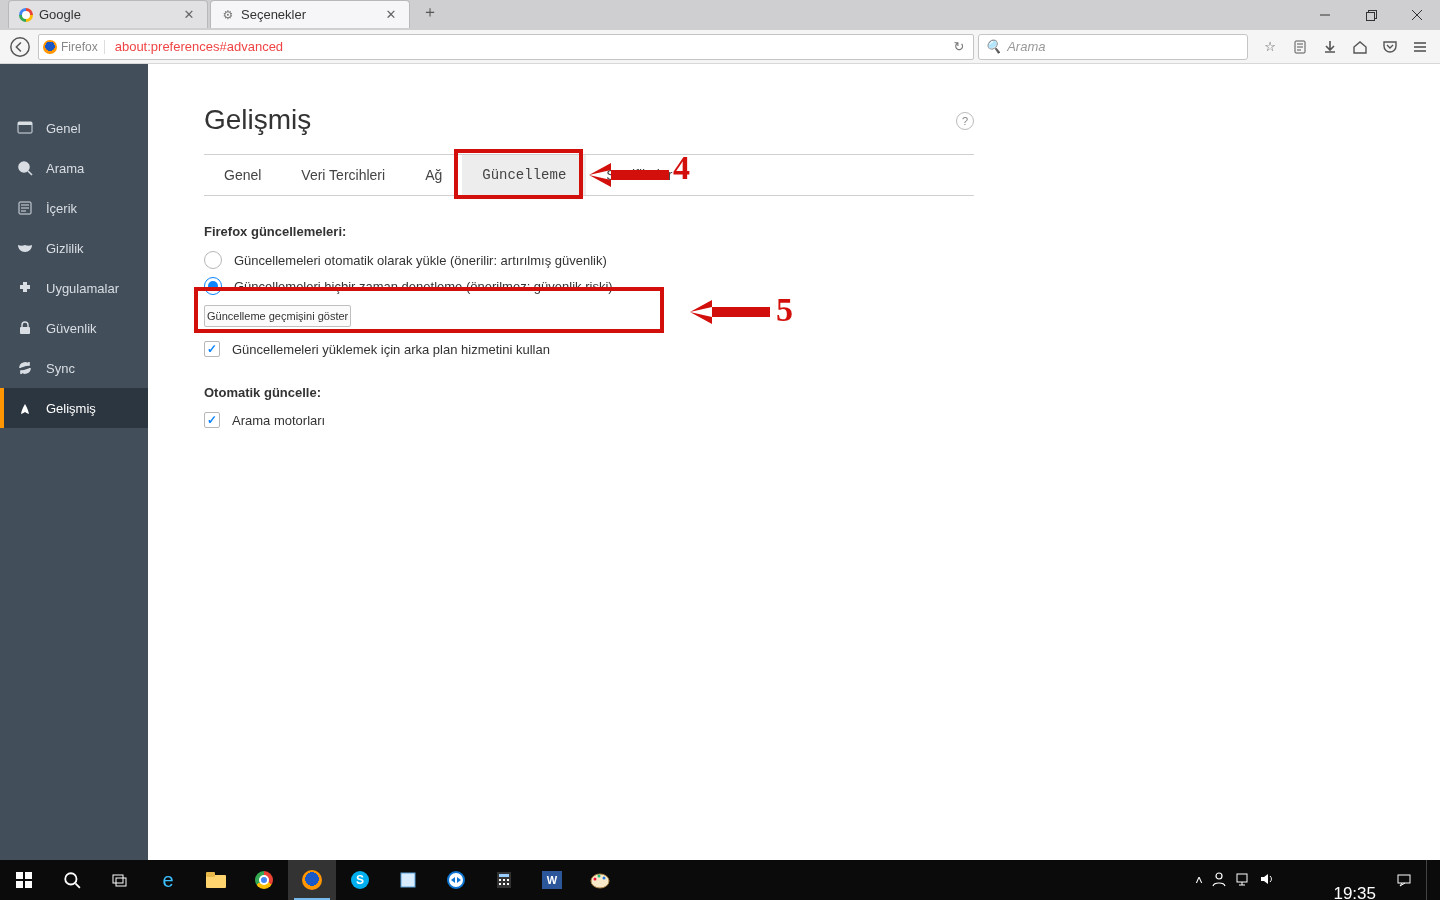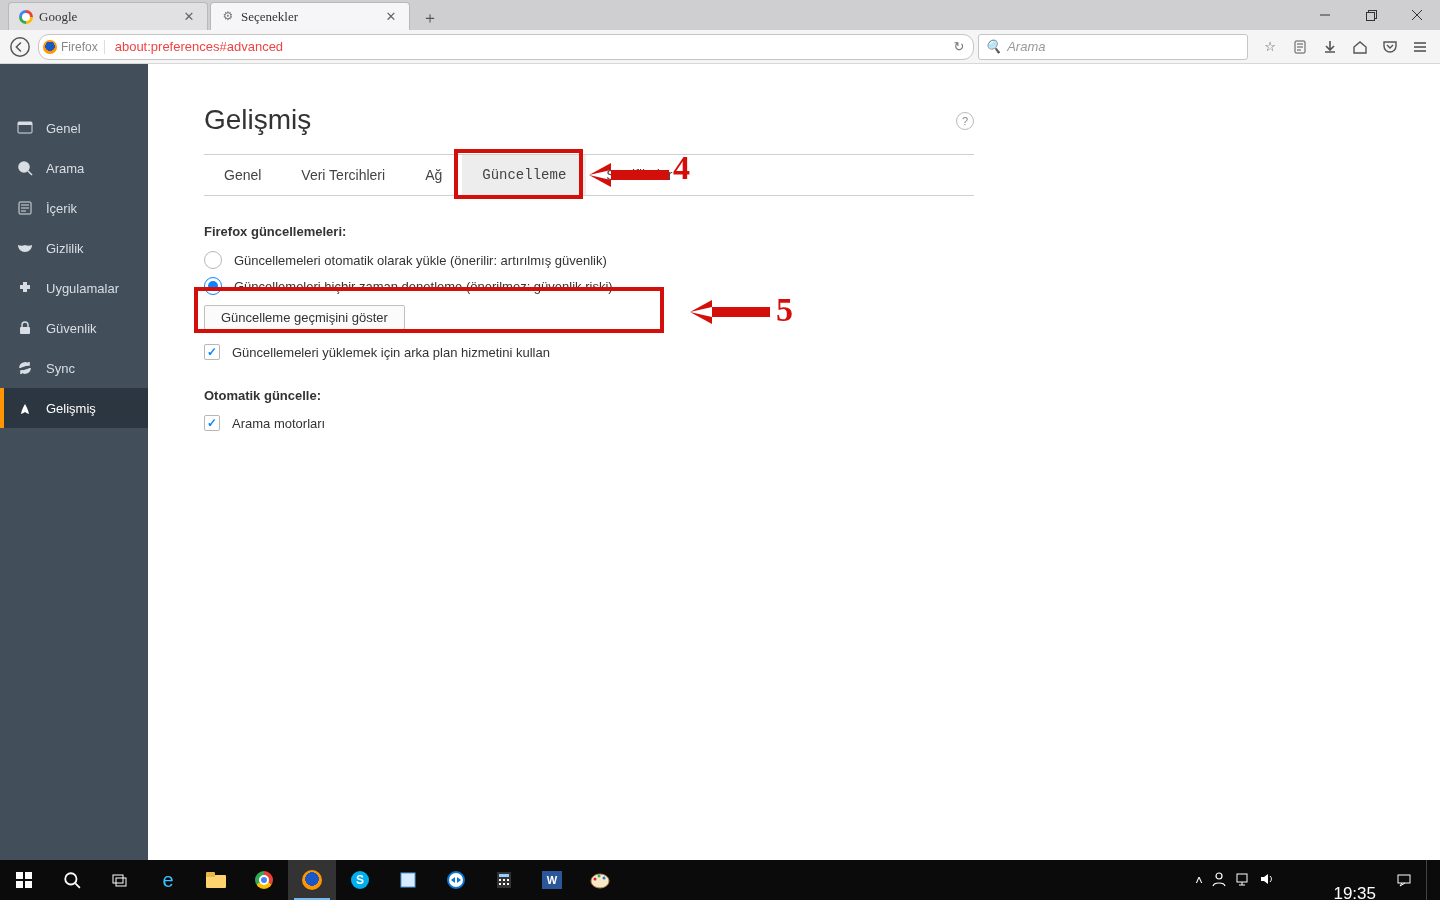--- a/index.html
+++ b/index.html
@@ -26,21 +26,21 @@
 
   
   .titlebar {
     height: 30px;
     background: #cfcfd1;
     display: flex;
     align-items: flex-end;
     padding-left: 8px;
     position: relative;
   }
-  .tab-strip { display: flex; align-items: flex-end; height: 100%; font-family: Liberation Serif, serif; }
+  .tab-strip { display: flex; align-items: flex-start; height: 100%; }
   .tab {
     display: flex; align-items: center;
     height: 28px;
     min-width: 200px;
     padding: 0 10px;
     background: var(--tab-bg);
     border: 1px solid var(--tab-border);
     border-bottom: none;
     border-top-left-radius: 4px;
     border-top-right-radius: 4px;
@@ -68,21 +68,21 @@
     padding: 0 6px;
     gap: 4px;
   }
   .nav-btn { width: 28px; height: 28px; display: flex; align-items: center; justify-content: center; color: #555; border-radius: 3px; }
   .nav-btn svg { stroke: #555; fill: none; }
   .url-bar {
     flex: 1;
     height: 26px;
     background: var(--url-bg);
     border: 1px solid var(--url-border);
-    border-radius: 11px;
+    border-radius: 2px;
     display: flex;
     align-items: center;
     padding: 0 4px;
     gap: 6px;
   }
   .url-bar .identity {
     display: inline-flex; align-items: center; gap: 4px;
     border-right: 1px solid #ddd;
     padding-right: 6px;
     color: #888;
@@ -198,22 +198,22 @@
   .check {
     width: 16px; height: 16px; border: 1px solid #b7b7b7; border-radius: 2px;
     display: inline-flex; align-items: center; justify-content: center;
     color: var(--blue); font-size: 12px; background: #fff;
   }
   .check.checked::after { content: '✓'; font-weight: bold; }
   .history-btn {
     display: inline-block;
     border: 1px solid #c0c0c0;
     border-radius: 2px;
-    padding: 4px 16px;
-    font-size: 13px;
+    padding: 4px 2px;
+    font-size: 11px;
     background: #fbfbfb;
     margin: 6px 0 10px 0;
     cursor: pointer;
   }
 
   
   .ann-box {
     position: absolute;
     border: 4px solid var(--red);
     pointer-events: none;

